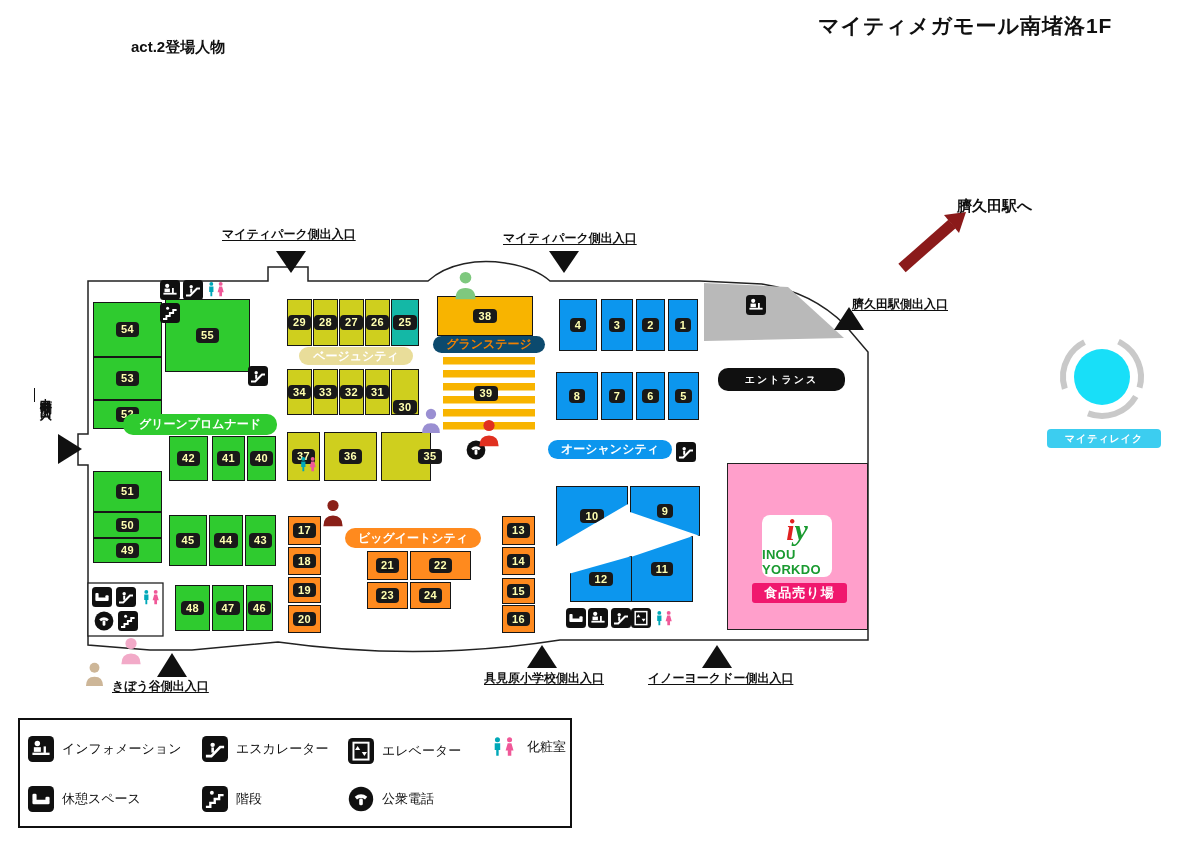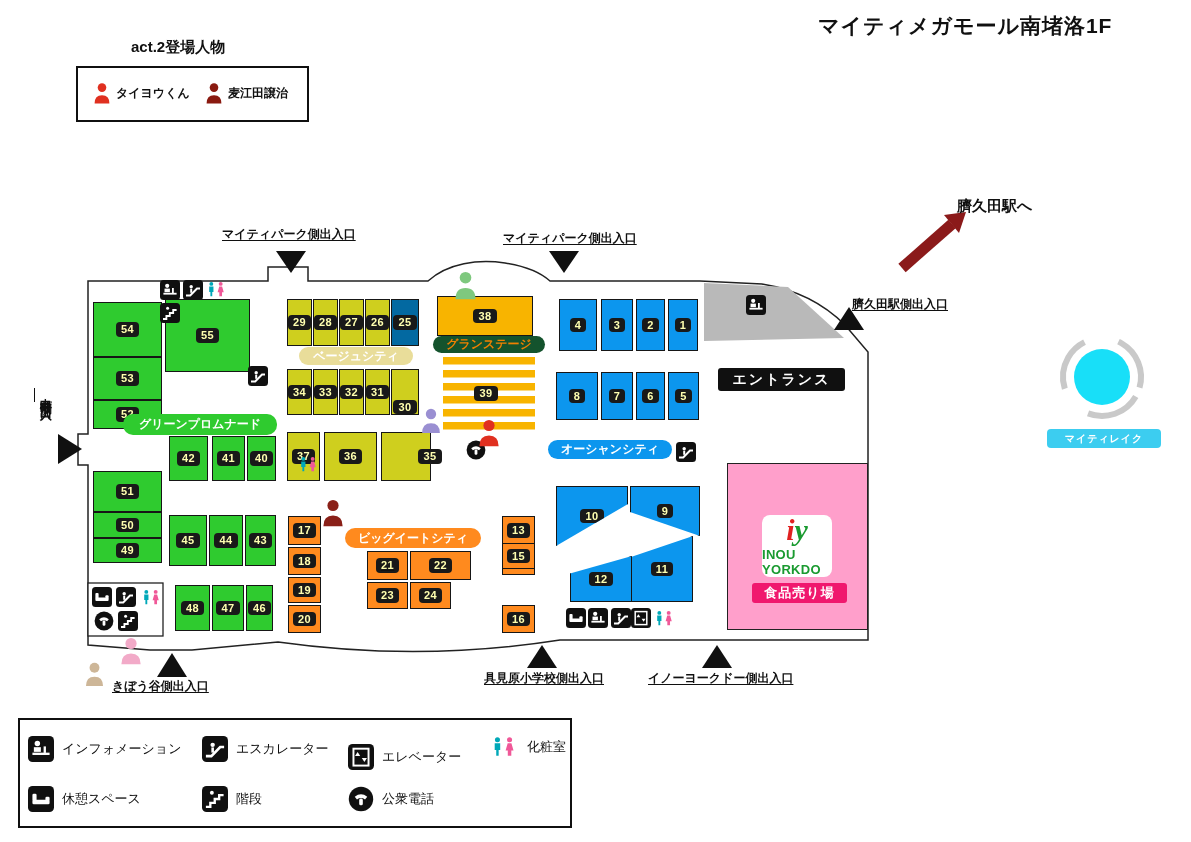--- a/index.html
+++ b/index.html
@@ -5,21 +5,21 @@
   *{margin:0;padding:0;box-sizing:border-box}
   html,body{width:1191px;height:842px}
   body{background:#fff;font-family:"Liberation Sans","DejaVu Sans",sans-serif;position:relative;overflow:hidden;color:#101010}
   #stage{position:absolute;left:0;top:0;width:1191px;height:842px}
   #base-svg{position:absolute;left:0;top:0;z-index:0}
   #pink-area{position:absolute;z-index:1;border:1px solid #222}
   .unit{position:absolute;border:1px solid #161616;display:flex;align-items:center;justify-content:center;z-index:2}
   .unit.bare{border:none;background:transparent}
   .badge{background:#191919;color:#ffffb0;font-weight:bold;font-size:11px;line-height:1.3;padding:0px 5px;border-radius:4px;letter-spacing:.5px}
   .pill{position:absolute;display:flex;align-items:center;justify-content:center;font-weight:bold;font-size:12px;border-radius:10px;z-index:4;white-space:nowrap;color:#fff}
-  #entrance-label{border-radius:3px;font-size:14px;letter-spacing:2px}
+  #entrance-label{border-radius:10px;font-size:10px;letter-spacing:2px}
   #food-label{border-radius:3px;font-size:13px;letter-spacing:1px}
   #lake-label{border-radius:4px;font-size:10px;letter-spacing:1px}
   .exit-label{position:absolute;font-size:12px;font-weight:bold;text-decoration:underline;text-underline-offset:2px;white-space:nowrap;z-index:5}
   .exit-label.vertical{writing-mode:vertical-rl;text-orientation:upright;text-decoration:none;border-left:1.5px solid #101010;padding-left:2px;letter-spacing:2px}
   .micon{position:absolute;display:inline-block;z-index:6}
   .micon svg{display:block;width:100%;height:100%}
   .person{position:absolute;z-index:6}
   .person svg{display:block;width:100%;height:100%}
   #page-title{position:absolute;left:818px;top:12px;font-size:21px;font-weight:bold;letter-spacing:1px;z-index:7}
   #cast-heading{position:absolute;left:131px;top:38px;font-size:15px;font-weight:bold;z-index:7}
@@ -69,56 +69,36 @@
         <polygon points="58,434 58,464 82,449" fill="#101010"></polygon>
         <polygon points="157,677 187,677 172,653" fill="#101010"></polygon>
         <polygon points="527,668 557,668 542,645" fill="#101010"></polygon>
         <polygon points="702,668 732,668 717,645" fill="#101010"></polygon>
       </g>
   </svg>
 
   <div id="page-title">マイティメガモール南堵洛1F</div>
 
   <div id="cast-heading">act.2登場人物</div>
-  <div id="cast-box">
-      <div class="cast-entry" style="left: 14px; top: 14px;">
-        <span class="pers">
-          <svg viewBox="0 0 20 22">
-            <circle cx="10" cy="5.6" r="4.3" fill="#e03020"></circle>
-            <path d="M2.6 21.5 Q2.6 13.3 10 13.3 Q17.4 13.3 17.4 21.5 Z" fill="#e03020"></path>
-          </svg>
-        </span>
-        <div class="cast-name">タイヨウくん</div>
-      </div>
-      <div class="cast-entry" style="left: 126px; top: 14px;">
-        <span class="pers">
-          <svg viewBox="0 0 20 22">
-            <circle cx="10" cy="5.6" r="4.3" fill="#8a1a10"></circle>
-            <path d="M2.6 21.5 Q2.6 13.3 10 13.3 Q17.4 13.3 17.4 21.5 Z" fill="#8a1a10"></path>
-          </svg>
-        </span>
-        <div class="cast-name">麦江田譲治</div>
-      </div>
-    </div>
 
   <div id="station-label">臍久田駅へ</div>
 
   <div id="pink-area" style="left: 727px; top: 463px; width: 141px; height: 167px; background: rgb(255, 159, 203);"></div>
 
   <div id="inou-logo">
     <div class="logo-mark"><span id="logo-i" style="color: rgb(224, 32, 32);">i</span><span id="logo-y" style="color: rgb(26, 154, 48);">y</span></div>
     <div class="logo-sub" id="logo-sub" style="color: rgb(26, 154, 48);">INOU YORKDO</div>
   </div>
   <div class="pill" id="food-label" style="left: 752px; top: 583px; width: 95px; height: 20px; background: rgb(240, 24, 110);">食品売り場</div>
 
   <div class="pill" id="entrance-label" style="left: 718px; top: 368px; width: 127px; height: 23px; background: rgb(16, 16, 16);">エントランス</div>
 
   <div class="pill" style="left: 123px; top: 414px; width: 154px; height: 21px; background: rgb(47, 203, 47); color: rgb(255, 255, 255);">グリーンプロムナード</div>
   <div class="pill" style="left: 299px; top: 347px; width: 114px; height: 18px; background: rgb(233, 221, 154); color: rgb(255, 255, 255);">ベージュシティ</div>
-  <div class="pill" style="left: 433px; top: 336px; width: 112px; height: 17px; background: #14532d; color: rgb(240, 128, 0);">グランステージ</div>
+  <div class="pill" style="left: 433px; top: 336px; width: 112px; height: 17px; background: #0c4a6e; color: rgb(240, 128, 0);">グランステージ</div>
   <div class="pill" style="left: 548px; top: 440px; width: 124px; height: 19px; background: rgb(12, 150, 238); color: rgb(255, 255, 255);">オーシャンシティ</div>
   <div class="pill" style="left: 345px; top: 528px; width: 136px; height: 20px; background: rgb(255, 138, 30); color: rgb(255, 255, 255);">ビッグイートシティ</div>
   <div class="pill" id="lake-label" style="left: 1047px; top: 429px; width: 114px; height: 19px; background: rgb(60, 205, 240);">マイティレイク</div>
 
   <div id="units-layer">
       <div class="unit" style="left: 93px; top: 302px; width: 69px; height: 55px; background: rgb(47, 203, 47);">
         <div class="badge">54</div>
       </div>
       <div class="unit" style="left: 93px; top: 357px; width: 69px; height: 43px; background: rgb(47, 203, 47);">
         <div class="badge">53</div>
@@ -170,21 +150,21 @@
       </div>
       <div class="unit" style="left: 313px; top: 299px; width: 25px; height: 47px; background: rgb(207, 207, 30);">
         <div class="badge">28</div>
       </div>
       <div class="unit" style="left: 339px; top: 299px; width: 25px; height: 47px; background: rgb(207, 207, 30);">
         <div class="badge">27</div>
       </div>
       <div class="unit" style="left: 365px; top: 299px; width: 25px; height: 47px; background: rgb(207, 207, 30);">
         <div class="badge">26</div>
       </div>
-      <div class="unit" style="left: 391px; top: 299px; width: 28px; height: 47px; background: #0369a1;">
+      <div class="unit" style="left: 391px; top: 299px; width: 28px; height: 47px; background: #14b8a6;">
         <div class="badge">25</div>
       </div>
       <div class="unit" style="left: 287px; top: 369px; width: 25px; height: 46px; background: rgb(207, 207, 30);">
         <div class="badge">34</div>
       </div>
       <div class="unit" style="left: 313px; top: 369px; width: 25px; height: 46px; background: rgb(207, 207, 30);">
         <div class="badge">33</div>
       </div>
       <div class="unit" style="left: 339px; top: 369px; width: 25px; height: 46px; background: rgb(207, 207, 30);">
         <div class="badge">32</div>
@@ -257,21 +237,21 @@
       </div>
       <div class="unit" style="left: 288px; top: 605px; width: 33px; height: 28px; background: rgb(255, 138, 30);">
         <div class="badge">20</div>
       </div>
       <div class="unit" style="left: 502px; top: 516px; width: 33px; height: 29px; background: rgb(255, 138, 30);">
         <div class="badge">13</div>
       </div>
       <div class="unit" style="left: 502px; top: 547px; width: 33px; height: 28px; background: rgb(255, 138, 30);">
         <div class="badge">14</div>
       </div>
-      <div class="unit" style="left: 502px; top: 543px; width: 33px; height: 26px; background: rgb(255, 138, 30);">
+      <div class="unit" style="left: 502px; top: 578px; width: 33px; height: 26px; background: rgb(255, 138, 30);">
         <div class="badge">15</div>
       </div>
       <div class="unit" style="left: 502px; top: 605px; width: 33px; height: 28px; background: rgb(255, 138, 30);">
         <div class="badge">16</div>
       </div>
       <div class="unit" style="left: 367px; top: 551px; width: 41px; height: 29px; background: rgb(255, 138, 30); text-decoration: underline;">
         <div class="badge">21</div>
       </div>
       <div class="unit" style="left: 410px; top: 551px; width: 61px; height: 29px; background: rgb(255, 138, 30);">
         <div class="badge">22</div>
@@ -497,21 +477,21 @@
         <span class="micon" style="width: 26px; height: 26px;">
           <svg viewBox="0 0 20 20">
             <rect width="20" height="20" rx="3.5" fill="#101010"></rect>
             <path d="M3 15.5h4.2L14 8.5h3" stroke="#fff" stroke-width="2" fill="none"></path>
             <circle cx="8.2" cy="6.8" r="1.7" fill="#fff"></circle>
             <path d="M7.2 8.8h2v4h-2z" fill="#fff"></path>
           </svg>
         </span>
         <div class="legend-label">エスカレーター</div>
       </div>
-      <div class="legend-item" style="left: 328px; top: 24px;">
+      <div class="legend-item" style="left: 328px; top: 18px;">
         <span class="micon" style="width: 26px; height: 26px;">
           <svg viewBox="0 0 20 20">
             <rect width="20" height="20" rx="3.5" fill="#101010"></rect>
             <rect x="4.2" y="3.6" width="11.6" height="13" fill="none" stroke="#fff" stroke-width="1.5"></rect>
             <path d="M7.4 6.2l2 3H5.4z" fill="#fff"></path>
             <path d="M12.6 13.8l-2-3h4z" fill="#fff"></path>
           </svg>
         </span>
         <div class="legend-label">エレベーター</div>
       </div>

